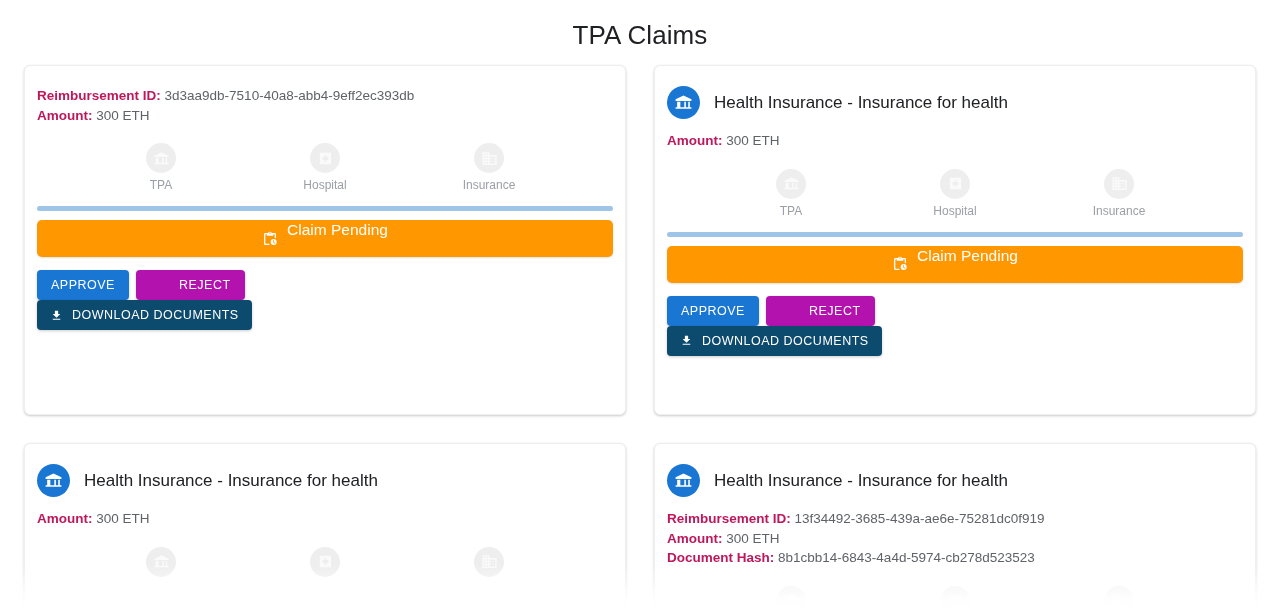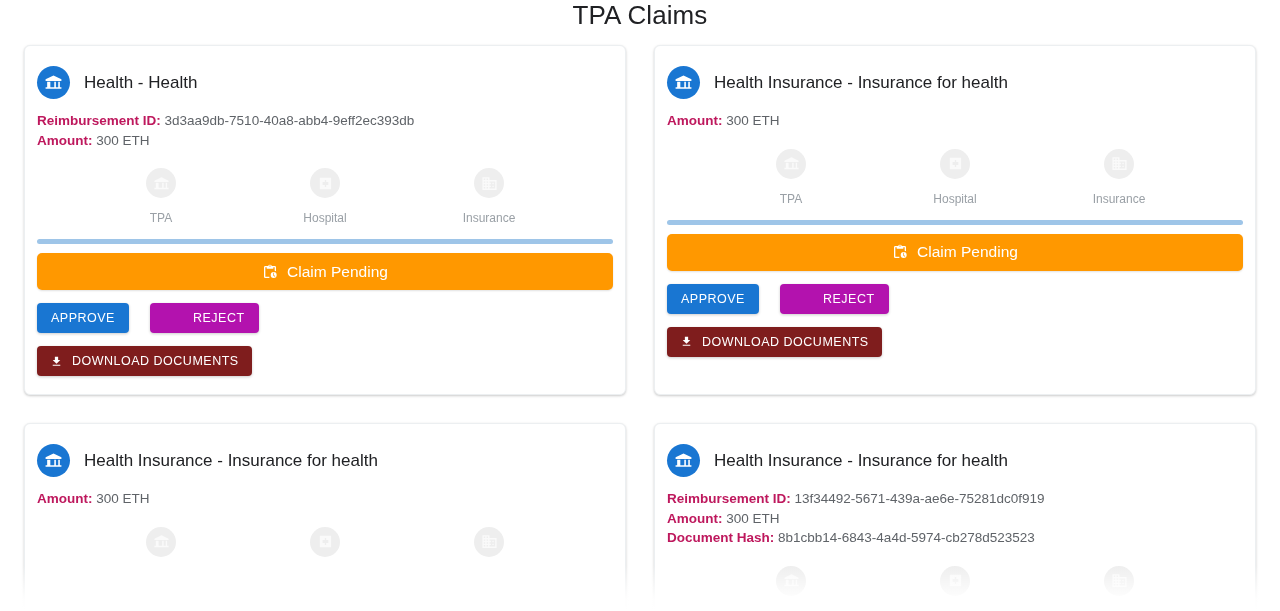--- a/index.html
+++ b/index.html
@@ -15,21 +15,21 @@
     min-height: 611px;
     background: #ffffff;
     padding: 0;
   }
   .page-title {
     text-align: center;
     font-size: 26px;
     font-weight: 400;
     color: #202124;
     margin: 0;
-    padding: 0 0 14px 0;
+    padding: 20px 0 14px 0;
     letter-spacing: 0.1px;
   }
   .grid {
     display: grid;
     grid-template-columns: 1fr 1fr;
     gap: 28px;
     padding: 0 24px;
   }
   .card {
     background: #ffffff;
@@ -73,21 +73,21 @@
   .stepper {
     display: flex;
     justify-content: space-around;
     align-items: flex-start;
     padding: 18px 42px 6px 42px;
   }
   .step {
     display: flex;
     flex-direction: column;
     align-items: center;
-    gap: 13px;
+    gap: 5px;
     width: 100px;
   }
   .step-circle {
     width: 30px; height: 30px;
     border-radius: 50%;
     background: #eeeeee;
     display: flex;
     align-items: center;
     justify-content: center;
   }
@@ -97,87 +97,77 @@
     color: #9aa0a6;
   }
   .progress-bar {
     height: 5px;
     border-radius: 3px;
     background: #9ec5e8;
     margin: 8px 0 9px 0;
   }
   .status-btn {
     display: flex;
-    align-items: center;
     justify-content: center;
     gap: 9px;
     background: #ff9800;
     color: #ffffff;
     border: none;
     border-radius: 5px;
     width: 100%;
     height: 37px;
     font-size: 15.5px;
     cursor: pointer;
     box-shadow: 0 1px 2px rgba(0,0,0,0.12);
   }
   .status-btn svg { width: 16px; height: 16px; fill: #ffffff; }
   .action-row {
     display: flex;
-    gap: 21px;
+    gap: 7px;
     padding: 13px 0 0 0;
   }
   .btn {
     border: none;
     border-radius: 4px;
     color: #ffffff;
     font-size: 12.5px;
     letter-spacing: 0.5px;
     padding: 8px 14px;
     cursor: pointer;
     box-shadow: 0 1px 3px rgba(0,0,0,0.2);
     text-transform: uppercase;
     font-family: "Liberation Sans", sans-serif;
   }
   .btn-approve { background: #1976d2; }
   .btn-reject  { background: #b5179e; background: #b312ae; padding-left: 43px; }
   .btn-download {
-    background: #7f1d1d;
+    background: #0c4a6e;
     display: inline-flex;
     align-items: center;
     gap: 9px;
-    margin-top: 13px;
     padding: 8px 13px;
   }
   .btn-download svg { width: 13px; height: 13px; fill: #ffffff; }
   .fade-mask {
     position: absolute;
     left: 0; right: 0; bottom: 0;
     height: 46px;
     background: linear-gradient(to bottom, rgba(255,255,255,0) 0%, rgba(255,255,255,0.92) 72%, #ffffff 100%);
     pointer-events: none;
   }
 </style>
 </head>
 <body>
 
 <div class="page">
 
   <h1 class="page-title">TPA Claims</h1>
 
   <div class="grid" id="grid">
   <div class="card">
-    <div class="card-header">
-      <div class="avatar">
-        <svg viewBox="0 0 24 24">
-              <path d="M12 3 2 8v2h20V8L12 3zM4 11v7H2v2h20v-2h-2v-7h-2v7h-3v-7h-2v7H8v-7H4z"></path>
-            </svg>
-      </div>
-      <div class="card-title">Health - Health</div>
-    </div>
 
     <div class="card-body">
       <div class="field">
         <span class="lbl">Reimbursement ID:</span>
         <span> 3d3aa9db-7510-40a8-abb4-9eff2ec393db</span>
       </div>
       <div class="field">
         <span class="lbl">Amount:</span>
         <span> 300 ETH</span>
       </div>
@@ -358,21 +348,21 @@
         <svg viewBox="0 0 24 24">
               <path d="M12 3 2 8v2h20V8L12 3zM4 11v7H2v2h20v-2h-2v-7h-2v7h-3v-7h-2v7H8v-7H4z"></path>
             </svg>
       </div>
       <div class="card-title">Health Insurance - Insurance for health</div>
     </div>
 
     <div class="card-body">
       <div class="field">
         <span class="lbl">Reimbursement ID:</span>
-        <span> 13f34492-5671-439a-ae6e-75281dc0f919</span>
+        <span> 13f34492-3685-439a-ae6e-75281dc0f919</span>
       </div>
       <div class="field">
         <span class="lbl">Amount:</span>
         <span> 300 ETH</span>
       </div>
       <div class="field">
         <span class="lbl">Document Hash:</span>
         <span> 8b1cbb14-6843-4a4d-5974-cb278d523523</span>
       </div>
     </div>

